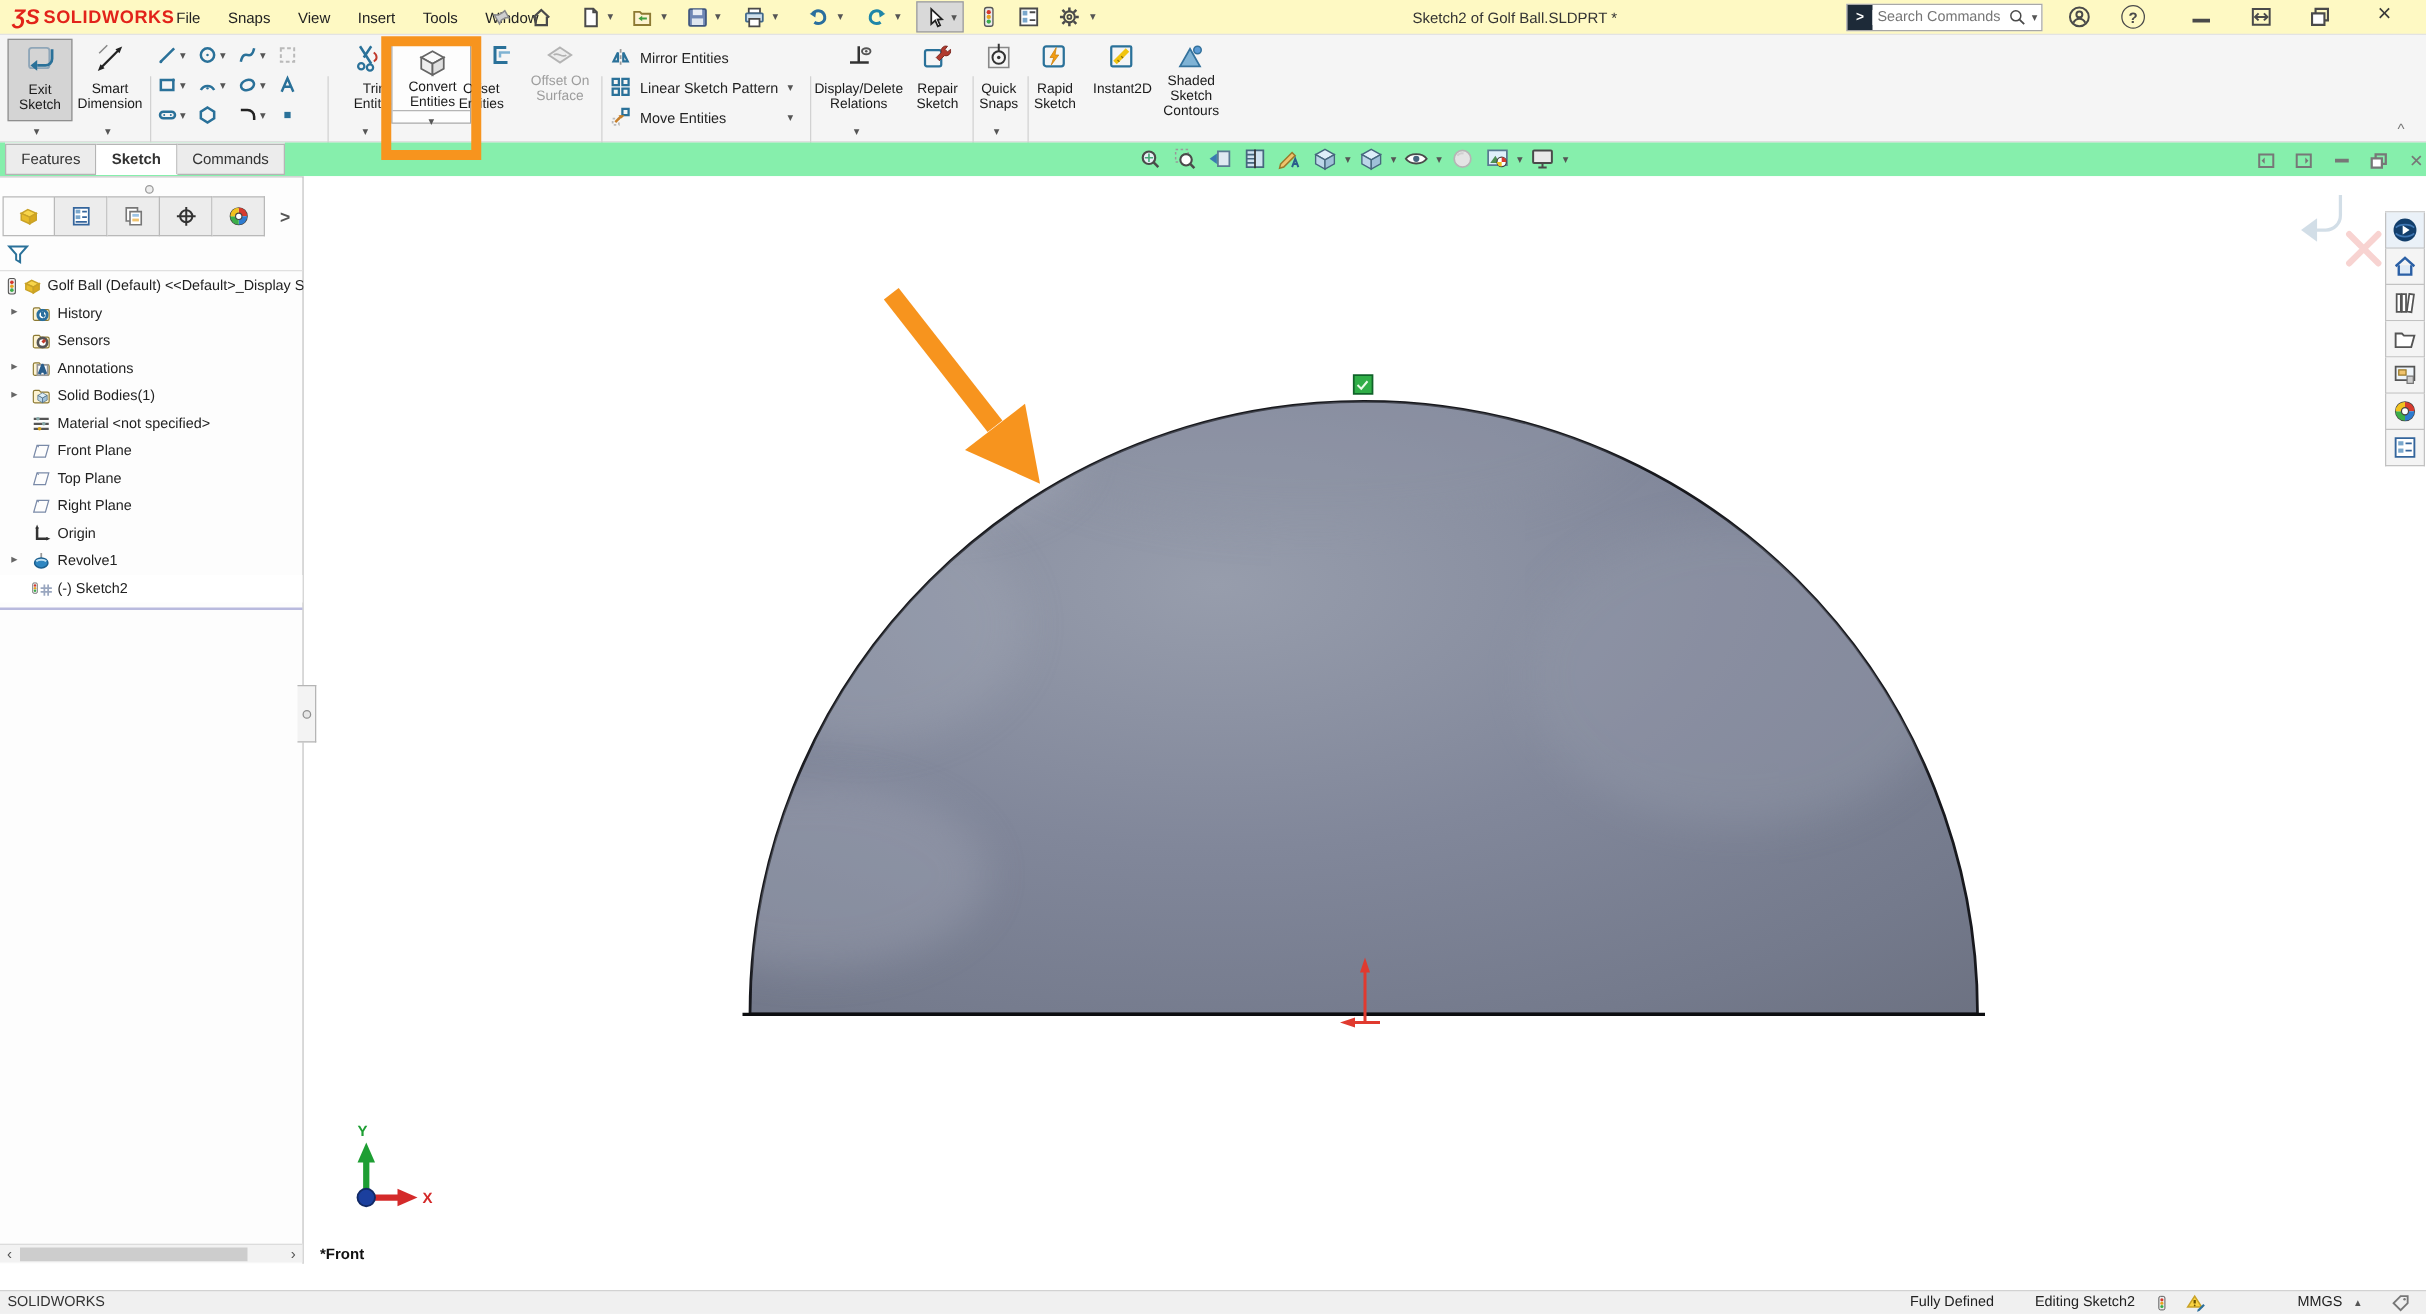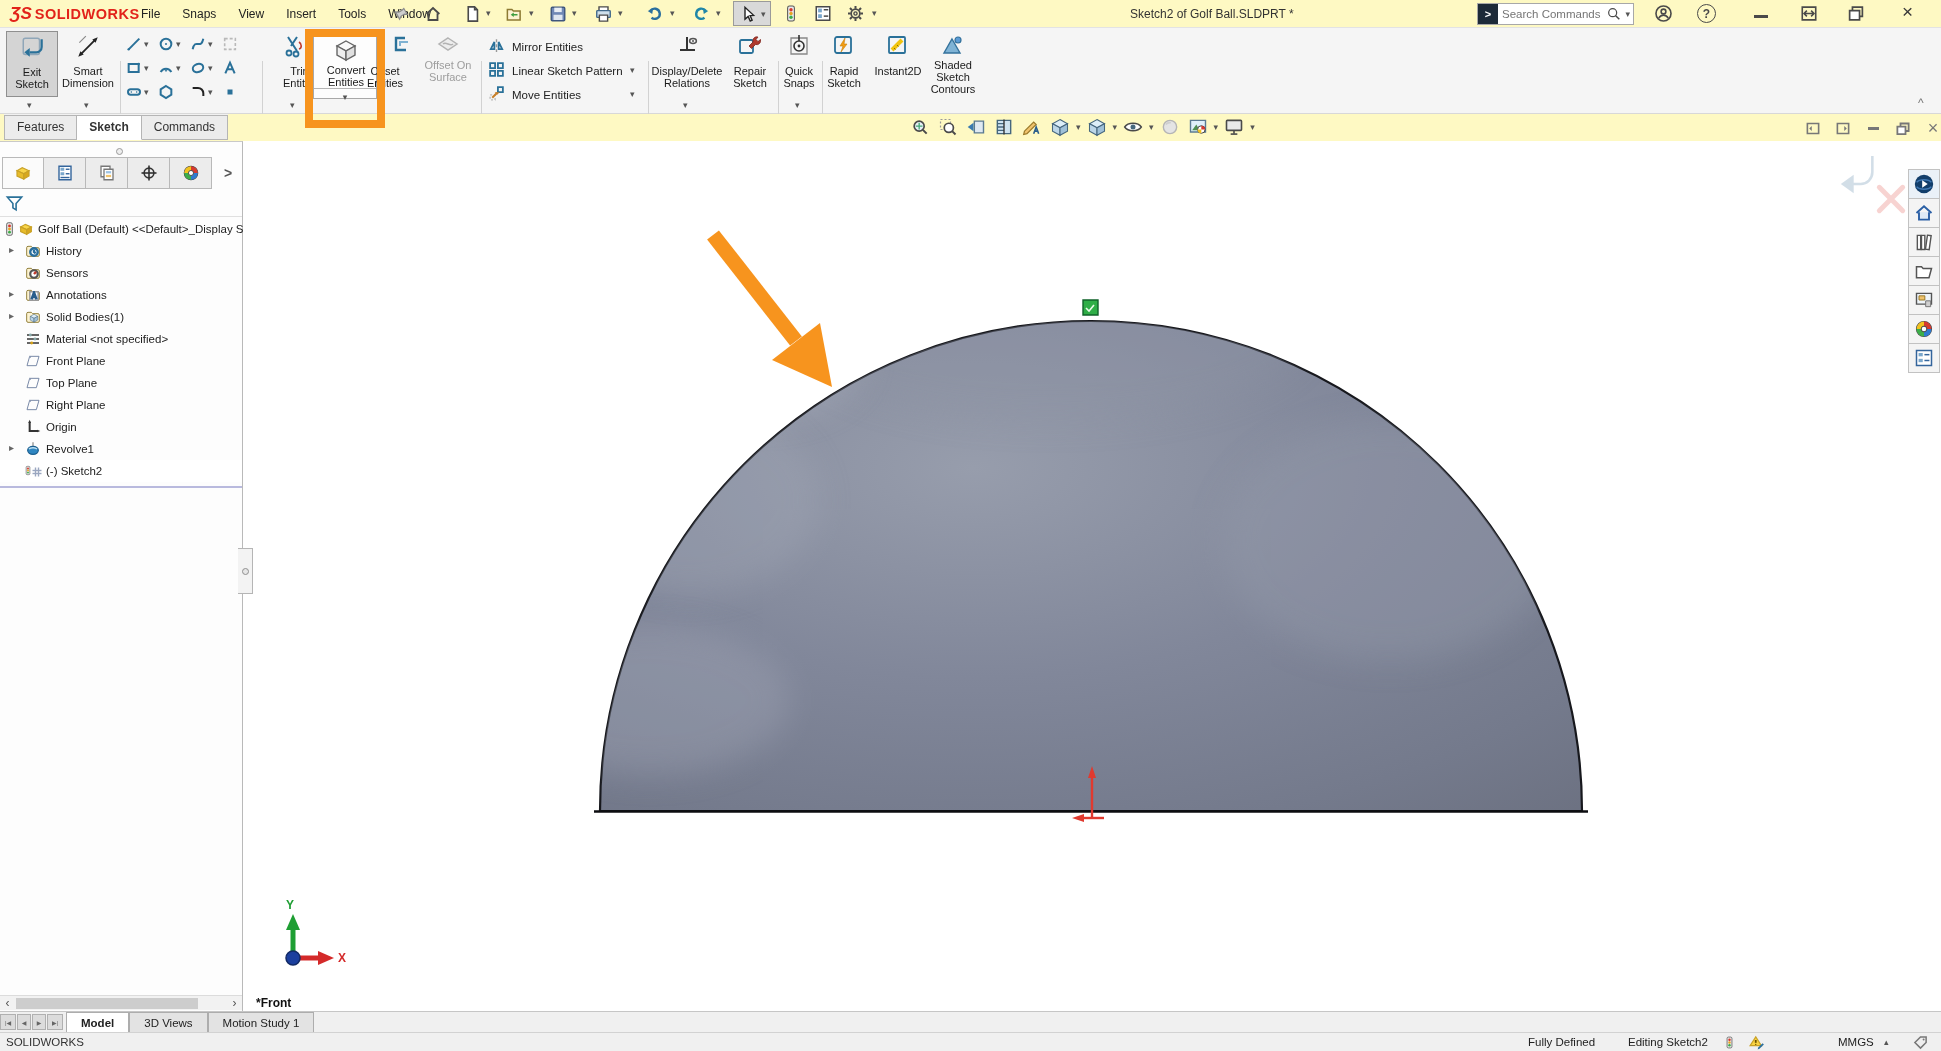--- a/index.html
+++ b/index.html
@@ -360,21 +360,21 @@
         <polygon points="11,6 19,20 3,20" fill="#7fb3d5" stroke="#34729c" stroke-width="1.4"></polygon>
         <circle cx="17" cy="7" r="3" fill="#5b9bd5" stroke="#34729c" stroke-width="1.2"></circle>
       </svg>
     <div class="rlabel abs" style="left:926px;top:31px;width:54px;">Shaded Sketch Contours</div>
 
     <span class="abs" style="left:1918px;top:68px;color:#777;font-size:12px;">^</span>
   </div>
 
   <div class="abs" style="left:305px;top:29px;width:80px;height:99px;border:8px solid #F7941E;z-index:30;pointer-events:none;"></div>
 
-  <div class="abs" style="left:0;top:114px;width:1941px;height:27px;background:#fef9c3;">
+  <div class="abs" style="left:0;top:114px;width:1941px;height:27px;background:#86efac;">
     <div class="abs flex" style="left:4px;top:0;height:26px;background:#f1f1f1;">
       <span class="tab" style="border-left:1px solid #b5b5b5;">Features</span>
       <span class="tab active">Sketch</span>
       <span class="tab">Commands</span>
     </div>
 
     <div class="abs flex" style="left:908px;top:2px;gap:4px;">
       <span class="hud">
           <svg class="i" width="20" height="20" viewBox="0 0 24 24">
             <circle cx="11" cy="11" r="6" fill="#e8f0f6" stroke="#4a4a4a" stroke-width="1.7"></circle>
@@ -764,33 +764,20 @@
             <rect x="3" y="3" width="18" height="18" fill="#fff" stroke="#34659c" stroke-width="1.5"></rect>
             <rect x="5.5" y="6" width="5" height="4" fill="#7aa7cc"></rect>
             <line x1="12.5" y1="8" x2="18.5" y2="8" stroke="#34659c" stroke-width="1.5"></line>
             <rect x="5.5" y="13" width="5" height="4" fill="#7aa7cc"></rect>
             <line x1="12.5" y1="15" x2="18.5" y2="15" stroke="#34659c" stroke-width="1.5"></line>
           </svg>
         </div>
     </div>
   </div>
 
-  <div class="abs" style="left:0;top:1011px;width:1941px;height:21px;background:#f0f0f0;border-top:1px solid #c6c6c6;">
-    <div class="abs flex" style="left:0;top:2px;gap:1px;">
-      <span class="flex" style="width:16px;height:16px;background:#dcdcdc;border:1px solid #b0b0b0;justify-content:center;font-size:6px;color:#666;">|◀</span>
-      <span class="flex" style="width:14px;height:16px;background:#dcdcdc;border:1px solid #b0b0b0;justify-content:center;font-size:6px;color:#666;">◀</span>
-      <span class="flex" style="width:14px;height:16px;background:#dcdcdc;border:1px solid #b0b0b0;justify-content:center;font-size:6px;color:#666;">▶</span>
-      <span class="flex" style="width:16px;height:16px;background:#dcdcdc;border:1px solid #b0b0b0;justify-content:center;font-size:6px;color:#666;">▶|</span>
-    </div>
-    <div class="abs flex" style="left:66px;top:0;">
-      <span class="dtab active">Model</span>
-      <span class="dtab">3D Views</span>
-      <span class="dtab">Motion Study 1</span>
-    </div>
-  </div>
 
   <div class="abs" style="left:0;top:1032px;width:1941px;height:19px;background:#f0f0f0;border-top:1px solid #d2d2d2;">
     <span class="abs" style="left:6px;top:3px;font-size:11.5px;color:#333;">SOLIDWORKS</span>
     <span class="abs" style="left:1528px;top:3px;font-size:11.5px;color:#222;">Fully Defined</span>
     <span class="abs" style="left:1628px;top:3px;font-size:11.5px;color:#222;">Editing Sketch2</span>
     <svg class="i abs" style="left:1723px;top:2px" width="13" height="15">
         <use href="#s-traffic"></use>
       </svg>
     <svg class="i abs" style="left:1748px;top:2px" width="18" height="15" viewBox="0 0 24 24">
         <polygon points="10,3 19,17 1,17" fill="#f9d342" stroke="#c9a227" stroke-width="1.2"></polygon>

